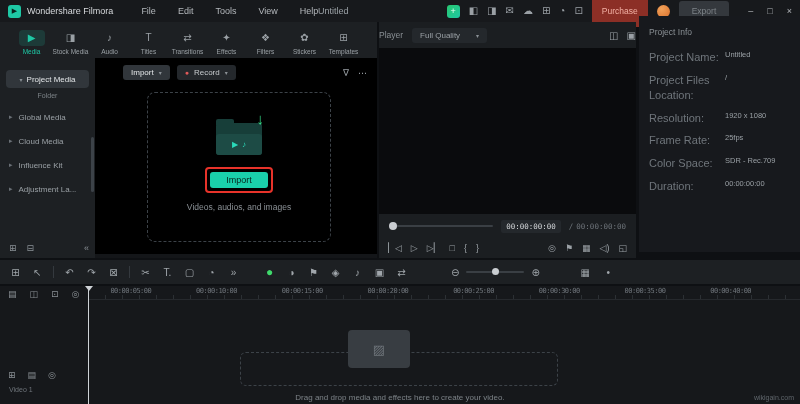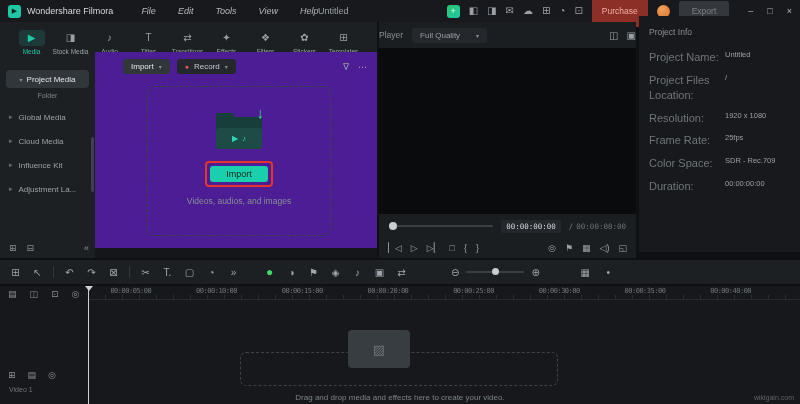--- a/index.html
+++ b/index.html
@@ -3,21 +3,21 @@
 <meta charset="utf-8">
 <style>
   * { margin:0; padding:0; box-sizing:border-box; }
   html,body { width:800px; height:404px; overflow:hidden; }
   body { position:relative; background:#0e1013; font-family:"Liberation Sans","DejaVu Sans",sans-serif; color:#c6cacd; }
 
   
   .titlebar { position:absolute; top:0; left:0; width:800px; height:22px; background:#17191c; display:flex; align-items:center; padding:0 8px; }
   .logo { width:13px; height:13px; border-radius:3px; background:#1ec8a5; color:#08231d; font-size:7px; display:flex; align-items:center; justify-content:center; flex:none; }
   .app-name { color:#d6d9dc; font-size:9px; margin-left:6px; white-space:nowrap; }
-  .menus { display:flex; gap:22px; margin-left:28px;font-style:italic; }
+  .menus { display:flex; gap:22px; margin-left:28px; }
   .menu { color:#b4b8bc; font-size:9px; cursor:default; }
   .doc-title { position:absolute; left:318px; color:#9aa0a5; font-size:9px; }
   .tb-right { margin-left:auto; display:flex; align-items:center; gap:9px; }
   .tb-ico { color:#9aa0a5; font-size:10px; line-height:12px; }
   .tb-ico.gift { width:13px; height:13px; border-radius:3px; background:linear-gradient(135deg,#28c76f,#1ec8a5); color:#eafff5; font-size:9px; text-align:center; line-height:13px; }
   .purchase-btn { background:#8c2f26; color:#f2b0a4; font-size:8.5px; padding:11px 10px; border-radius:3px; }
   .avatar { width:13px; height:13px; border-radius:50%; background:radial-gradient(circle at 35% 30%,#f2a35b,#d96f2a); }
   .export-btn { background:#34383d; color:#7d8388; font-size:8.5px; padding:5px 13px; border-radius:3px; }
   .winctls { display:flex; gap:14px; margin-left:10px; }
   .winctl { color:#b4b8bc; font-size:9px; }
@@ -35,21 +35,21 @@
   .project-media-btn { margin:8px 6px 4px; height:18px; background:#31363b; border-radius:4px; display:flex; align-items:center; justify-content:center; gap:4px; color:#e2e5e7; font-size:8px; }
   .pm-caret { color:#8a9095; font-size:6px; }
   .folder-label { text-align:center; color:#7d8388; font-size:7px; margin:4px 0 6px; }
   .side-item { height:24px; display:flex; align-items:center; gap:6px; padding-left:9px; color:#9aa0a5; font-size:8px; white-space:nowrap; }
   .side-chev { color:#6a7076; font-size:7px; }
   .side-scroll { position:absolute; right:1px; top:55px; width:3px; height:140px; }
   .side-scroll-thumb { width:3px; height:55px; margin-top:20px; background:#3c4248; border-radius:2px; }
   .side-bottom { position:absolute; left:9px; right:6px; bottom:5px; display:flex; gap:10px; align-items:center; color:#8a9095; font-size:9px; }
   .collapse-ico { margin-left:auto; font-size:9px; color:#8a9095; }
 
-  .media-center { position:absolute; left:95px; top:30px; width:282px; height:196px; background:#4c1d95; }
+  .media-center { position:absolute; left:95px; top:36px; width:282px; height:196px; background:#000000; }
   .mc-header { display:flex; align-items:center; gap:7px; padding:7px 10px 0 28px; }
   .dd-btn { display:flex; align-items:center; gap:5px; background:#31363b; border-radius:3px; padding:3px 8px; color:#e2e5e7; font-size:8px; }
   .dd-btn.record { background:#24282c; color:#c6cacd; }
   .rec-dot { color:#e05a5a; font-size:7px; }
   .dd-caret { color:#8a9095; font-size:6px; }
   .mc-header-right { margin-left:auto; display:flex; gap:9px; color:#9aa0a5; font-size:9px; align-items:center; }
   .dropzone { position:absolute; left:52px; right:46px; top:34px; bottom:12px; border:1px dashed #3c4248; border-radius:8px; display:flex; flex-direction:column; align-items:center; justify-content:center; }
   .folder-graphic { position:relative; width:46px; height:32px; margin-bottom:12px; }
   .folder-back { position:absolute; inset:0; background:#173e39; border-radius:3px; }
   .folder-back::before { content:""; position:absolute; top:-4px; left:0; width:18px; height:6px; background:#173e39; border-radius:2px 2px 0 0; }

